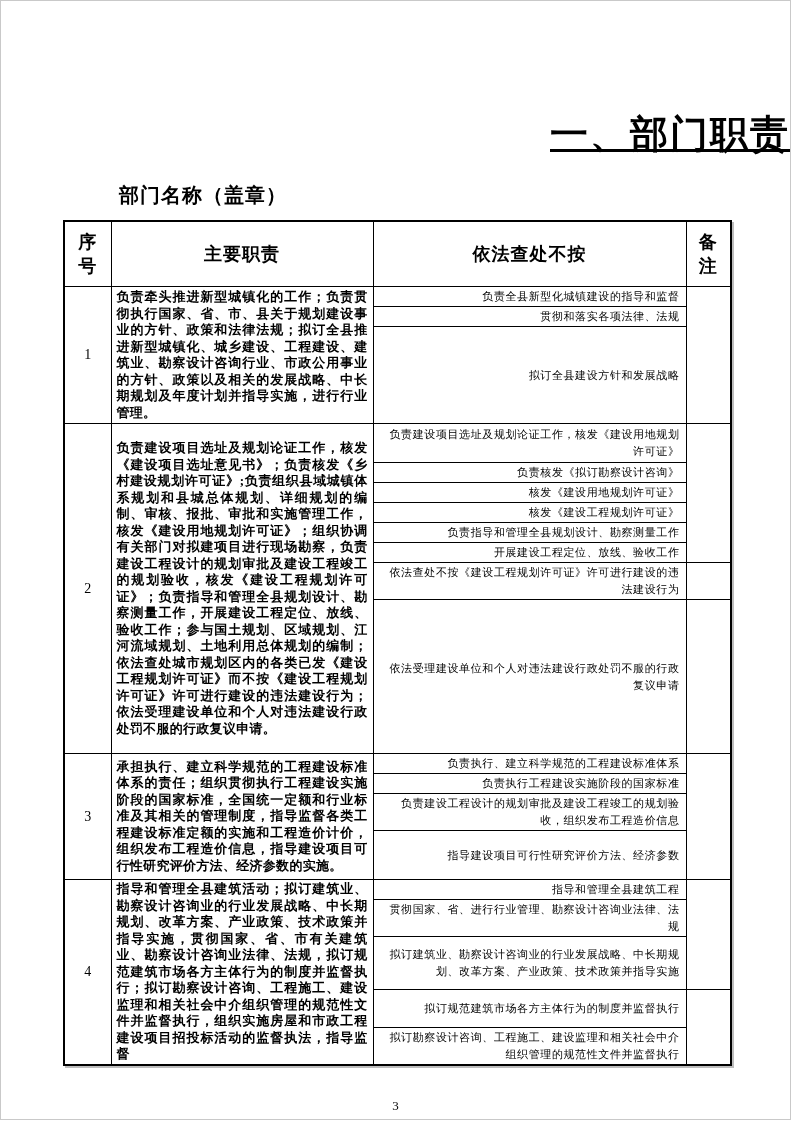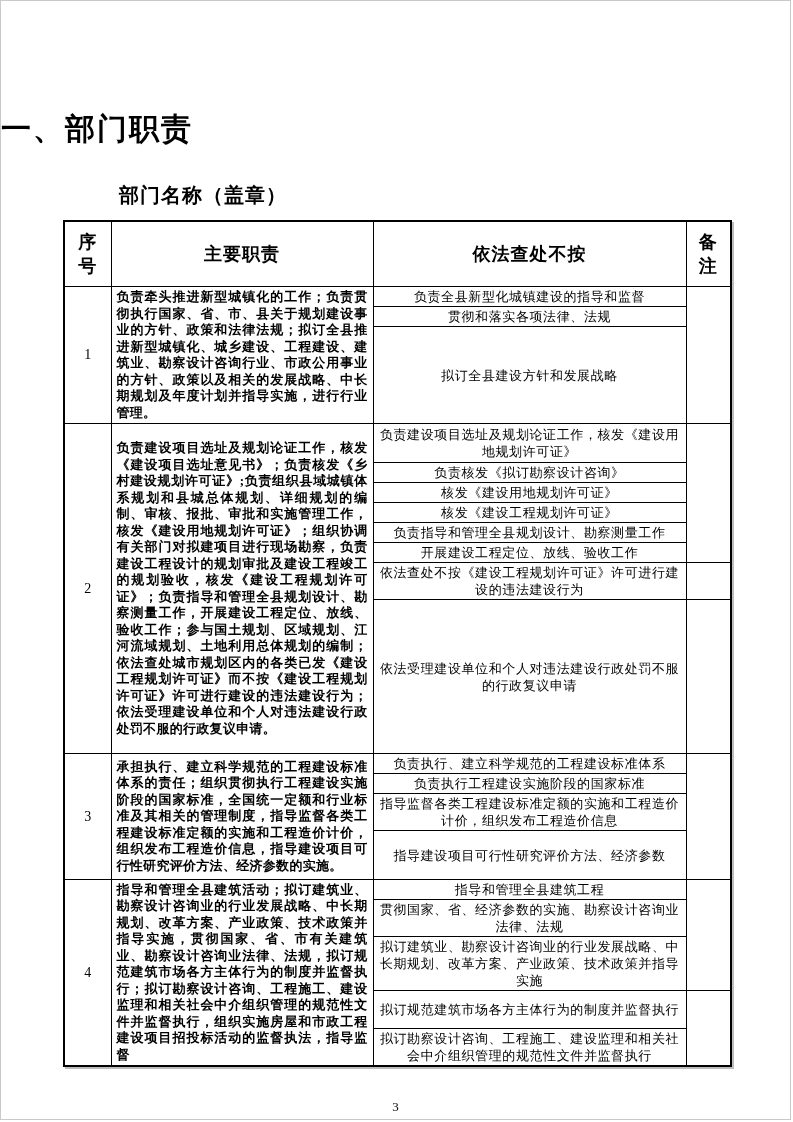--- a/index.html
+++ b/index.html
@@ -11,28 +11,29 @@
     position: relative;
   }
   .page {
     width: 791px; height: 1120px;
     border: 1px solid #c9c9c9;
     background: #fff;
     overflow: hidden;
   }
   .doc-title {
     margin-top: 108px;
-    text-align: left;
+    text-align: right;
     font-family: "Liberation Sans", "DejaVu Sans", sans-serif;
     font-weight: bold;
-    font-size: 30px;
+    font-size: 38px;
     letter-spacing: 2px;
+    text-decoration: underline;
   }
   .dept-line {
-    margin: 32px 0 0 118px;
+    margin: 22px 0 0 118px;
     font-family: "Liberation Serif", "DejaVu Serif", serif;
     font-weight: bold;
     font-size: 20px;
     letter-spacing: 1px;
   }
   table.duties {
     margin: 11px 0 0 62px;
     border-collapse: collapse;
     table-layout: fixed;
     width: 667px;
@@ -62,24 +63,24 @@
   td.duty-cell {
     font-size: 13px;
     line-height: 16.5px;
     padding: 1px 5px;
     text-align: justify;
     letter-spacing: 0.3px;
     vertical-align: middle;
     font-weight: bold;
   }
   td.item-cell {
-    font-size: 13px;
+    font-size: 11px;
     line-height: 17px;
     padding: 1px 6px;
-    text-align: center;
+    text-align: right;
     letter-spacing: 0.6px;
     vertical-align: middle;
   }
   td.remark-cell { background: #fff; }
   .page-num {
     text-align: center;
     margin-top: 32px;
     font-size: 13px;
     font-family: "Liberation Serif", "DejaVu Serif", serif;
   }
@@ -156,34 +157,34 @@
       <tr style="height:19px">
         <td class="no-cell" rowspan="4">3</td>
         <td class="duty-cell" rowspan="4">承担执行、建立科学规范的工程建设标准体系的责任；组织贯彻执行工程建设实施阶段的国家标准，全国统一定额和行业标准及其相关的管理制度，指导监督各类工程建设标准定额的实施和工程造价计价，组织发布工程造价信息，指导建设项目可行性研究评价方法、经济参数的实施。</td>
         <td class="item-cell">负责执行、建立科学规范的工程建设标准体系</td>
         <td class="remark-cell" rowspan="4"></td>
       </tr>
       <tr style="height:18px">
         <td class="item-cell">负责执行工程建设实施阶段的国家标准</td>
       </tr>
       <tr style="height:37px">
-        <td class="item-cell">指导监督各类工程建设标准定额的实施和工程造价计价，组织发布工程造价信息</td>
+        <td class="item-cell">负责建设工程设计的规划审批及建设工程竣工的规划验收，组织发布工程造价信息</td>
       </tr>
       <tr style="height:49px">
         <td class="item-cell">指导建设项目可行性研究评价方法、经济参数</td>
       </tr>
 
       <tr style="height:18px">
         <td class="no-cell" rowspan="5">4</td>
         <td class="duty-cell" rowspan="5">指导和管理全县建筑活动；拟订建筑业、勘察设计咨询业的行业发展战略、中长期规划、改革方案、产业政策、技术政策并指导实施，贯彻国家、省、市有关建筑业、勘察设计咨询业法律、法规，拟订规范建筑市场各方主体行为的制度并监督执行；拟订勘察设计咨询、工程施工、建设监理和相关社会中介组织管理的规范性文件并监督执行，组织实施房屋和市政工程建设项目招投标活动的监督执法，指导监督</td>
         <td class="item-cell">指导和管理全县建筑工程</td>
         <td class="remark-cell" rowspan="3"></td>
       </tr>
       <tr style="height:37px">
-        <td class="item-cell">贯彻国家、省、经济参数的实施、勘察设计咨询业法律、法规</td>
+        <td class="item-cell">贯彻国家、省、进行行业管理、勘察设计咨询业法律、法规</td>
       </tr>
       <tr style="height:53px">
         <td class="item-cell">拟订建筑业、勘察设计咨询业的行业发展战略、中长期规划、改革方案、产业政策、技术政策并指导实施</td>
       </tr>
       <tr style="height:38px">
         <td class="item-cell">拟订规范建筑市场各方主体行为的制度并监督执行</td>
         <td class="remark-cell" rowspan="2"></td>
       </tr>
       <tr style="height:27px">
         <td class="item-cell">拟订勘察设计咨询、工程施工、建设监理和相关社会中介组织管理的规范性文件并监督执行</td>

